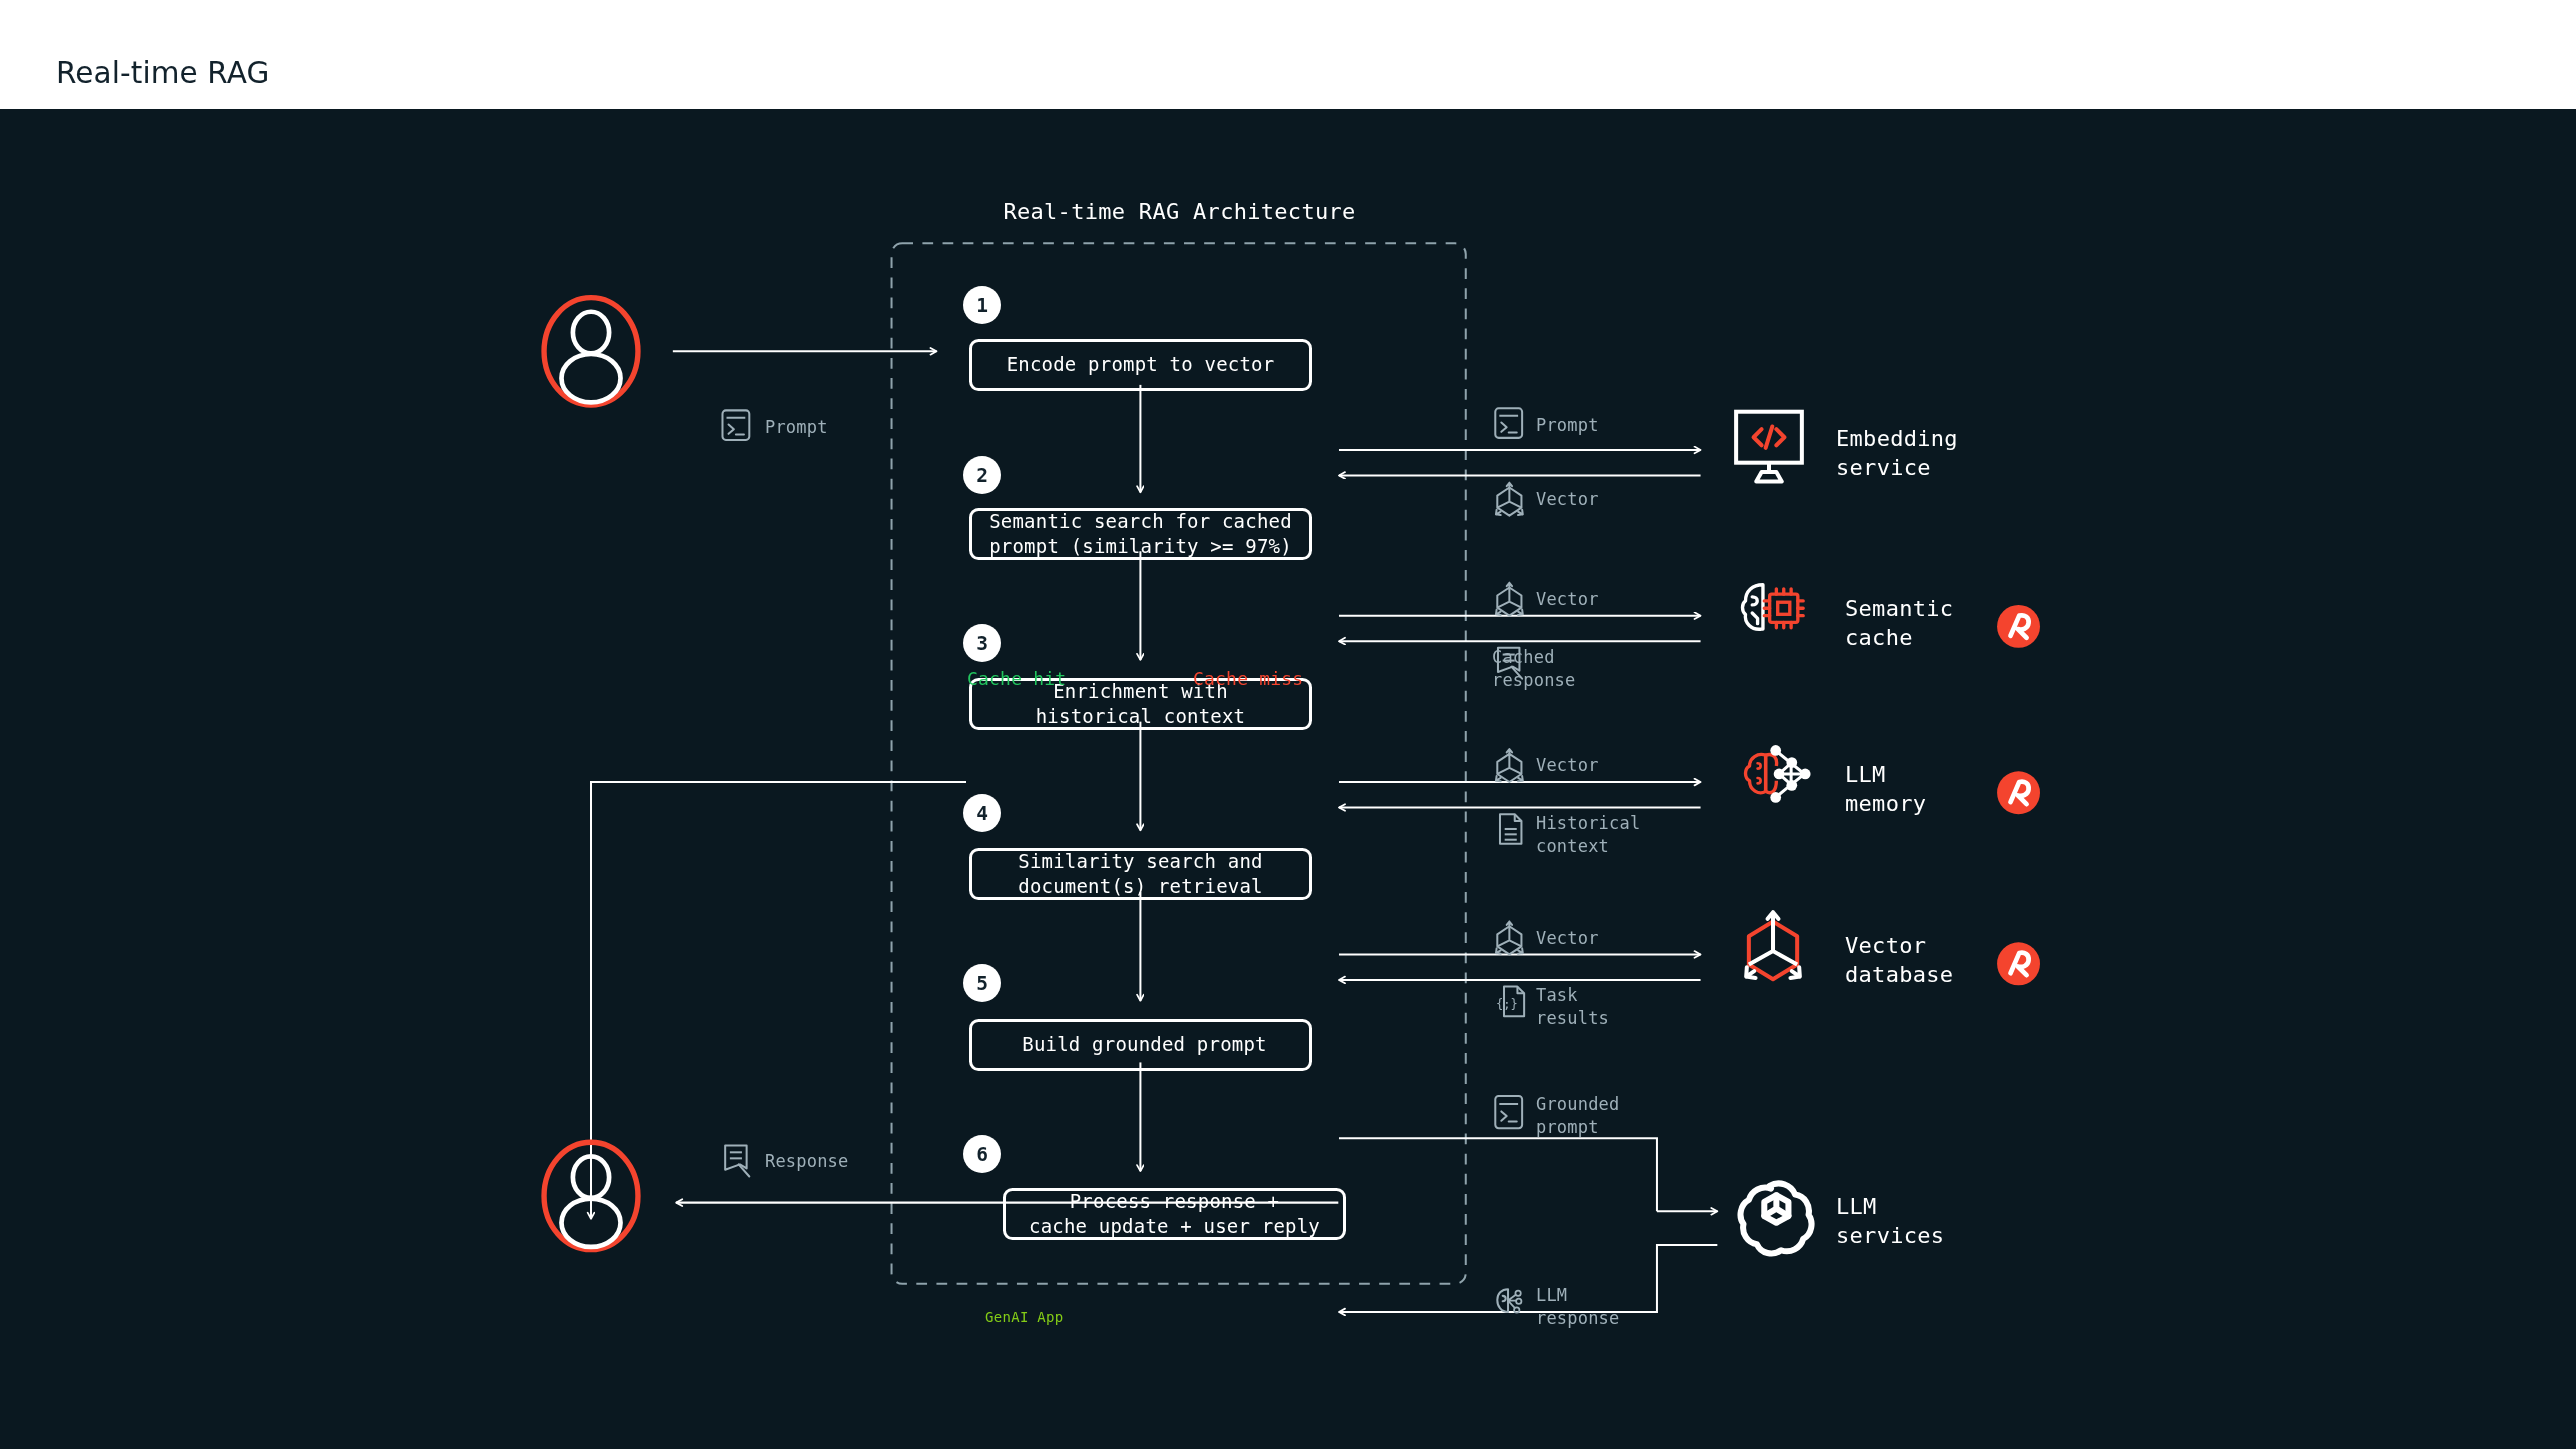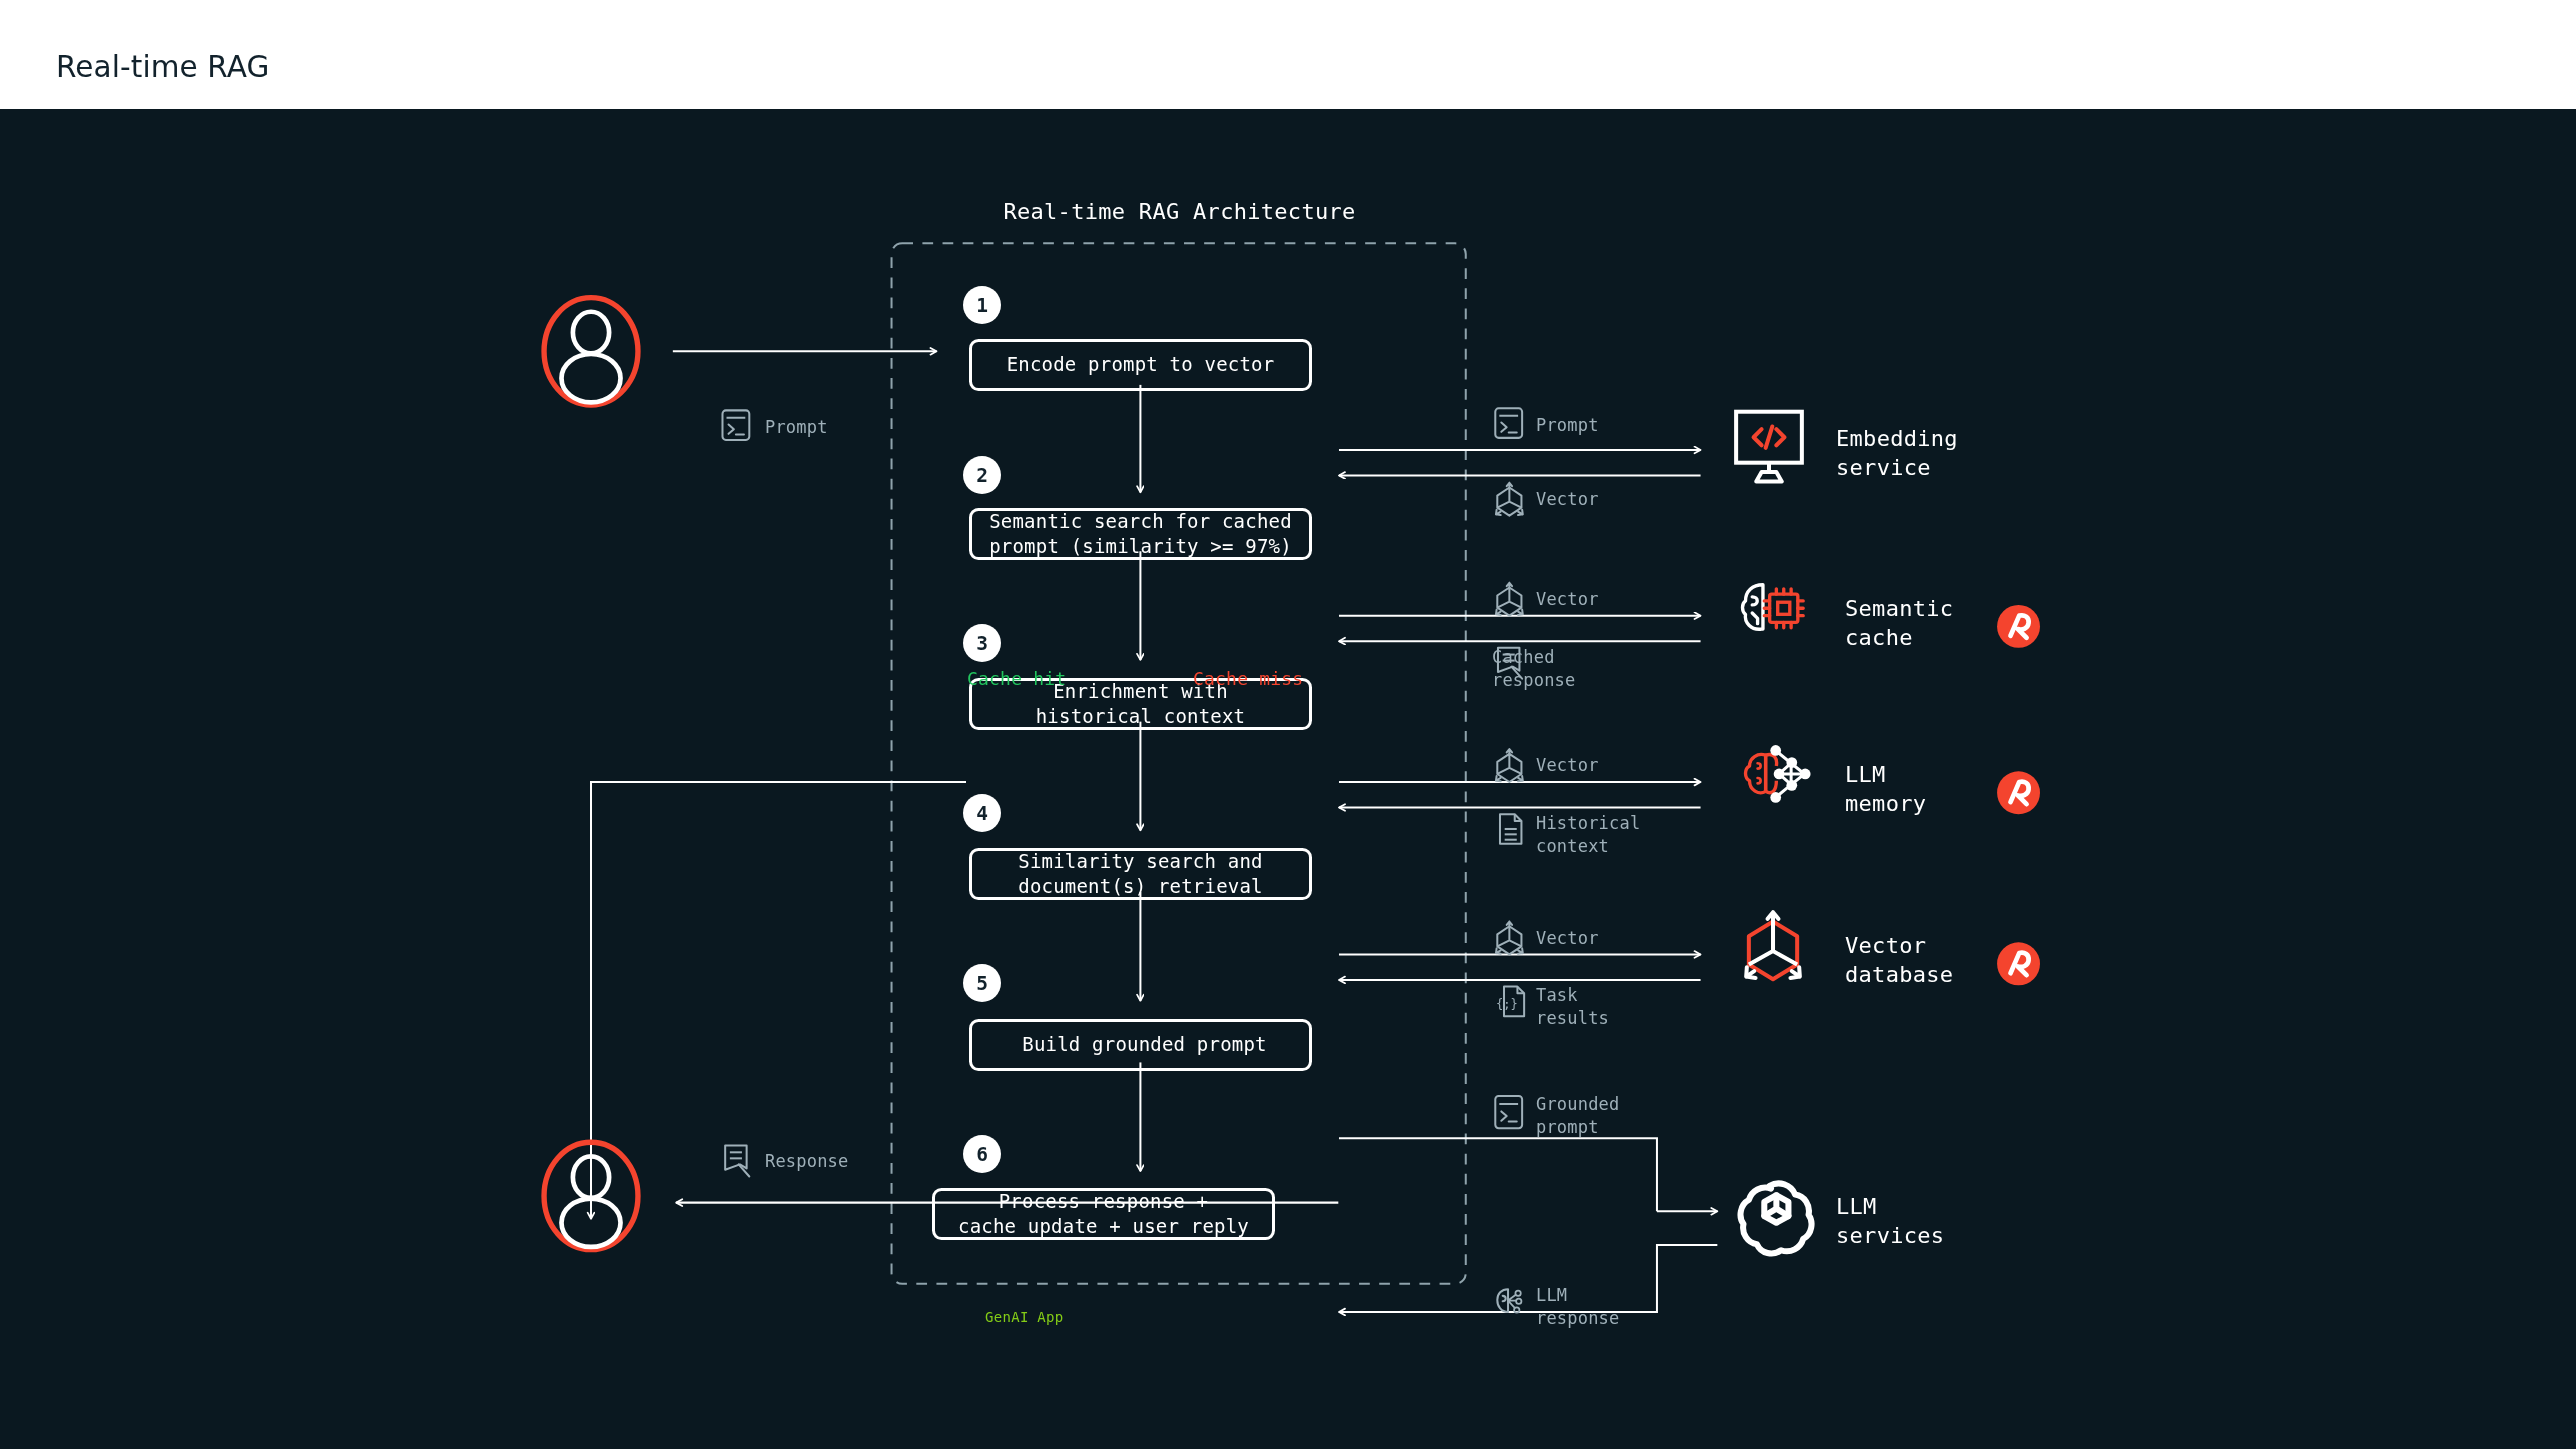--- a/index.html
+++ b/index.html
@@ -10,21 +10,21 @@
     overflow: hidden;
   }
   #page { position: relative; width: 2576px; height: 1449px; background: #0a1820; }
 
   
   #header {
     position: absolute; left: 0; top: 0; width: 2576px; height: 111px;
     background: #ffffff; border-bottom: 2.7px solid #0a1820;
   }
   #header-title {
-    position: absolute; left: 56px; top: 12px; height: 109px;
+    position: absolute; left: 56px; top: 18px; height: 109px;
     display: flex; align-items: center;
     font-family: "DejaVu Sans", "Liberation Sans", sans-serif;
     font-size: 29.5px; color: #12222c; letter-spacing: 0.1px; white-space: nowrap;
   }
 
   
   #canvas { position: absolute; left: 0; top: 111px; width: 2576px; height: 1338px; }
   #svg-layer { position: absolute; left: 0; top: 0; width: 2576px; height: 1338px; }
 
   .lbl { position: absolute; white-space: pre; }
@@ -303,21 +303,21 @@
     <div class="badge" style="left:963px; top:1024px;">6</div>
 
     <div class="pbox" style="left:969px; top:228px;  height:52px;">Encode prompt to vector</div>
     <div class="pbox" style="left:969px; top:397px;  height:52px;">Semantic search for cached
 prompt (similarity &gt;= 97%)</div>
     <div class="pbox" style="left:969px; top:567px;  height:52px;">Enrichment with
 historical context</div>
     <div class="pbox" style="left:969px; top:737px; height:52px;">Similarity search and
 document(s) retrieval</div>
     <div class="pbox" style="left:969px; top:908px; height:52px;padding-left:8px;">Build grounded prompt</div>
-    <div class="pbox" style="left:932px; top:1077px; height:52px;">Process response +
+    <div class="pbox" style="left:1003px; top:1077px; height:52px;">Process response +
 cache update + user reply</div>
 
     <div class="lbl branch-lbl" style="left:967px; top:557px; color:#22c55e;">Cache hit</div>
     <div class="lbl branch-lbl" style="left:1193px; top:557px; color:#f4442e;">Cache miss</div>
 
     <div class="flow-lbl" style="left:765px; top:305px;">Prompt</div>
     <div class="flow-lbl" style="left:765px; top:1039px;">Response</div>
 
     <div class="flow-lbl" style="left:1536px; top:303px;">Prompt</div>
     <div class="flow-lbl" style="left:1536px; top:377px;">Vector</div>

